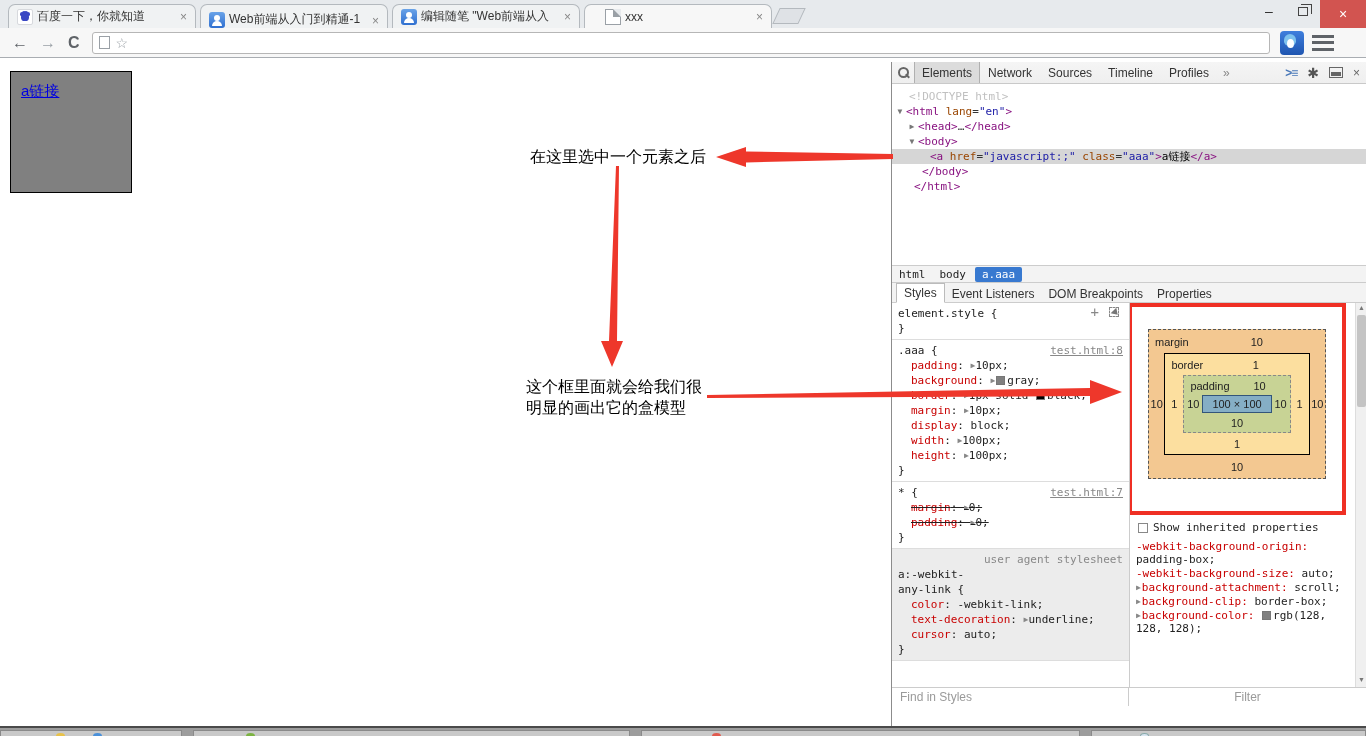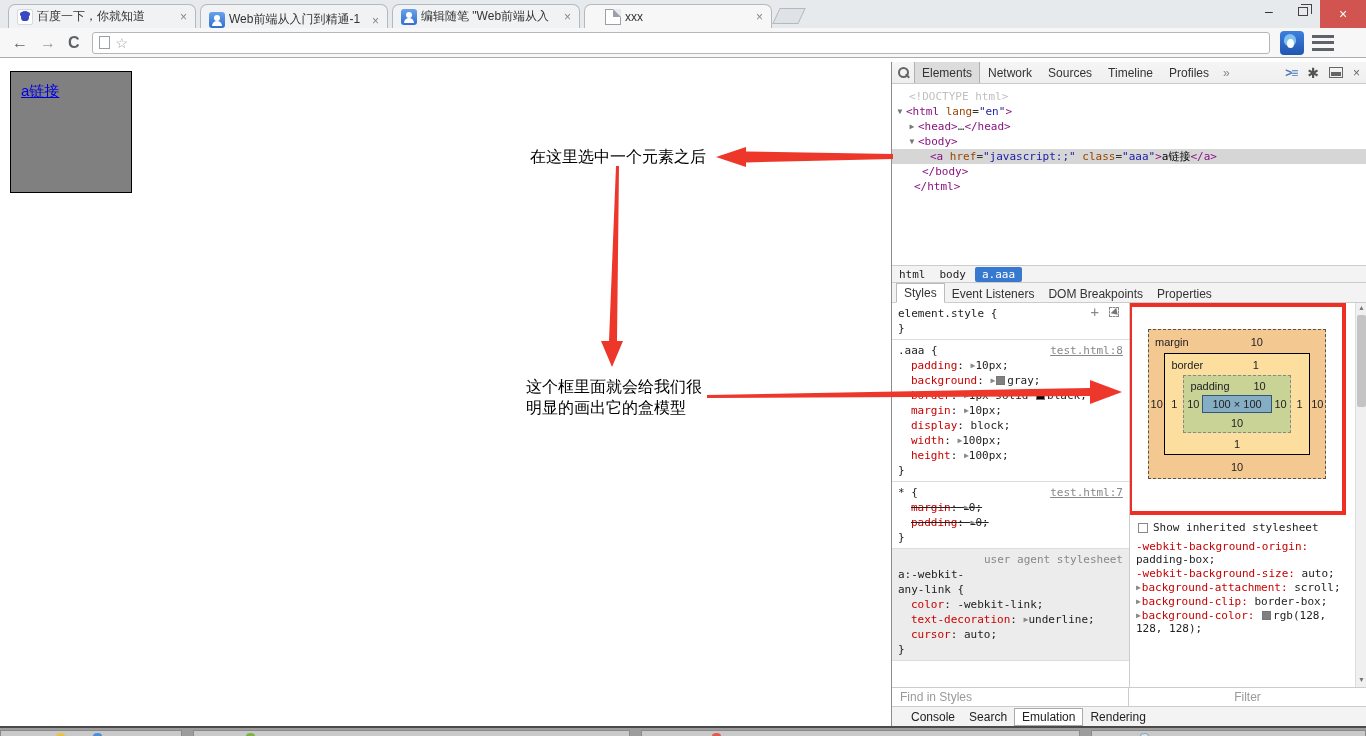--- a/index.html
+++ b/index.html
@@ -338,21 +338,21 @@
             <div class="m-bottom">
                 <span class="m-cval">10</span>
               </div>
           </div>
         </div>
       </div>
 
       <div id="computed">
         <div id="show-inherited">
           <span class="cb"></span>
-          <span>Show inherited stylesheet</span>
+          <span>Show inherited properties</span>
         </div>
         <div id="computed-list">
             <div class="cm-row"><span class="cm-val"> </span><span class="cm-name">-webkit-background-origin:</span><span class="cm-val"> </span><span class="cm-val">padding-box;</span></div>
             <div class="cm-row"><span class="cm-val"> </span><span class="cm-name">-webkit-background-size:</span><span class="cm-val"> </span><span class="cm-val">auto;</span></div>
             <div class="cm-row"><span class="cm-arrow">▶</span><span class="cm-name">background-attachment:</span><span class="cm-val"> </span><span class="cm-val">scroll;</span></div>
             <div class="cm-row"><span class="cm-arrow">▶</span><span class="cm-name">background-clip:</span><span class="cm-val"> </span><span class="cm-val">border-box;</span></div>
             <div class="cm-row"><span class="cm-arrow">▶</span><span class="cm-name">background-color:</span><span class="cm-val"> </span><span class="swatch" style="background: rgb(128, 128, 128);"></span><span class="cm-val">rgb(128, 128, 128);</span></div>
           </div>
       </div>
     </div>
@@ -361,26 +361,20 @@
       <span class="up">▲</span>
       <span class="thumb"></span>
       <span class="down">▼</span>
     </div>
 
     <div id="find-row">
       <div class="cellL">Find in Styles</div>
       <div class="cellR">Filter</div>
     </div>
 
-    <div id="dt-footer">
-      <span class="ft-tab">Console</span>
-      <span class="ft-tab">Search</span>
-      <span class="ft-tab active">Emulation</span>
-      <span class="ft-tab">Rendering</span>
-    </div>
   </div>
 
   <div id="taskbar">
     <div class="tb-seg" style="left:0; width:182px;">
       <div class="blob" style="left:55px; top:2px; background:#e8c24a;"></div>
       <div class="blob" style="left:92px; top:2px; background:#4a90d9;"></div>
     </div>
     <div class="tb-seg" style="left:193px; width:437px;">
       <div class="blob" style="left:52px; top:2px; background:#7cb342;"></div>
     </div>

